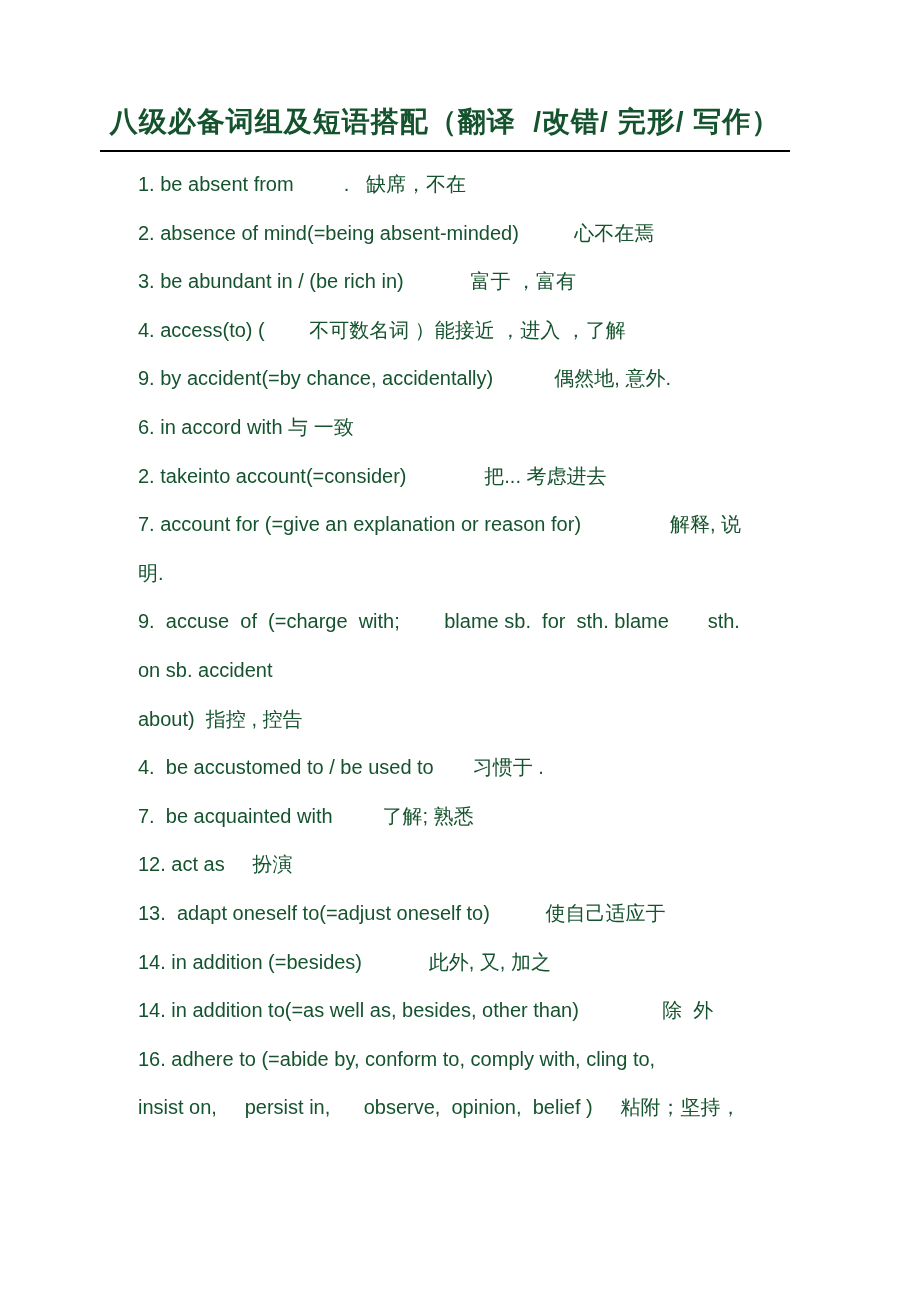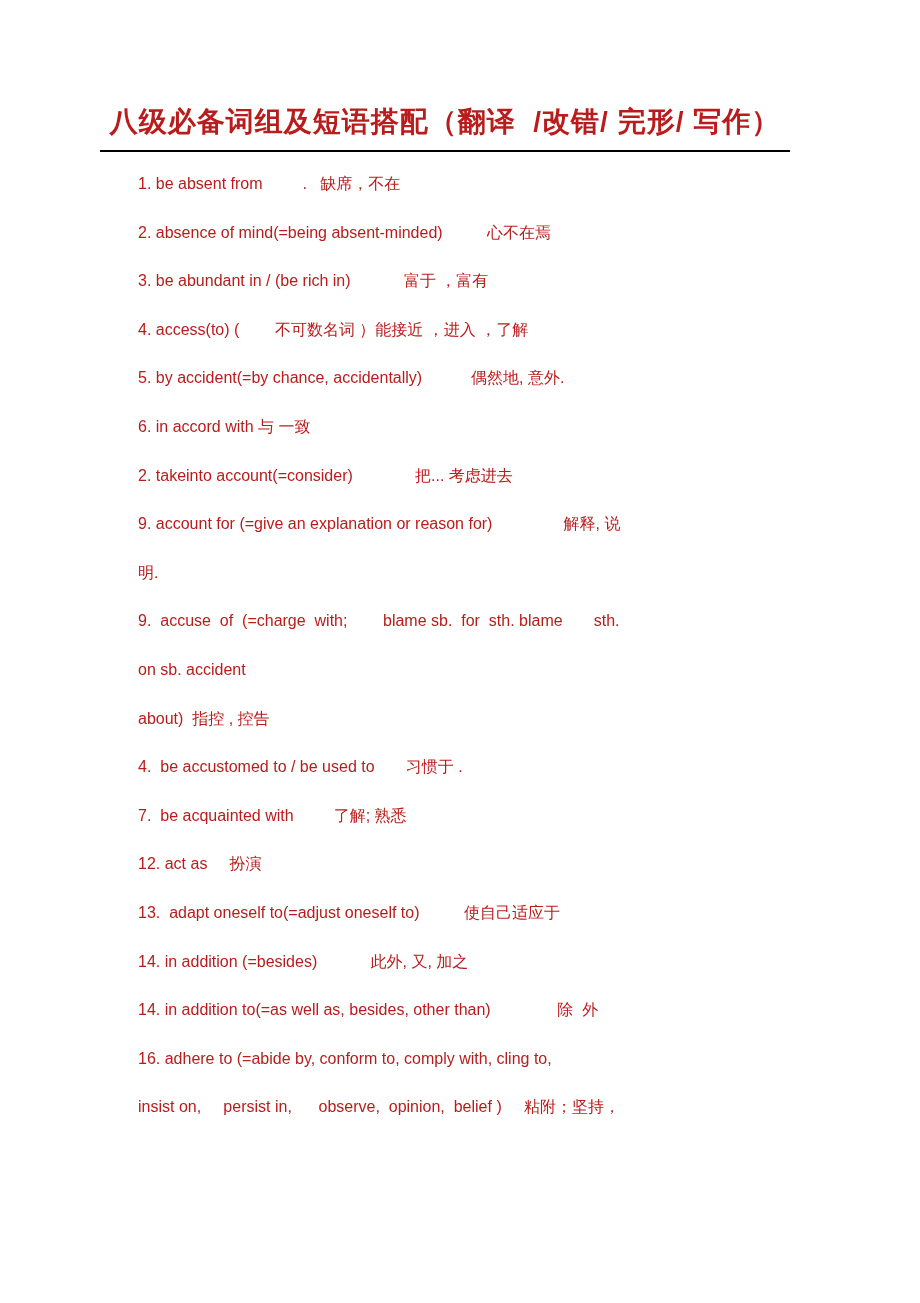--- a/index.html
+++ b/index.html
@@ -5,21 +5,21 @@
     html, body {
       margin: 0;
       padding: 0;
       background: #ffffff;
     }
     .page {
       position: relative;
       width: 920px;
       height: 1303px;
       background: #ffffff;
-      color: #b91c1c;
+      color: #14532d;
       font-family: "Liberation Sans", "DejaVu Sans", sans-serif;
       overflow: hidden;
     }
     .doc-title {
       position: absolute;
       top: 103px;
       left: 100px;
       width: 690px;
       text-align: center;
       font-size: 28px;
@@ -31,39 +31,39 @@
     }
     .vocab-lines {
       position: absolute;
       top: 160px;
       left: 138px;
       width: 644px;
     }
     .vocab-line {
       height: 48.6px;
       line-height: 48.6px;
-      font-size: 16px;
+      font-size: 20px;
       white-space: pre;
     }
   </style>
 </head>
 <body>
 
 <div class="page">
   <div class="doc-title">八级必备词组及短语搭配（翻译  /改错/ 完形/ 写作）</div>
 
   <div class="vocab-lines">
       <div class="vocab-line">1. be absent from         .   缺席，不在</div>
       <div class="vocab-line">2. absence of mind(=being absent-minded)          心不在焉</div>
       <div class="vocab-line">3. be abundant in / (be rich in)            富于 ，富有</div>
       <div class="vocab-line">4. access(to) (        不可数名词 ）能接近 ，进入 ，了解</div>
-      <div class="vocab-line">5. by accident(=by chance, accidentally)           偶然地, 意外.</div>
+      <div class="vocab-line">9. by accident(=by chance, accidentally)           偶然地, 意外.</div>
       <div class="vocab-line">6. in accord with 与 一致</div>
       <div class="vocab-line">2. takeinto account(=consider)              把... 考虑进去</div>
-      <div class="vocab-line">9. account for (=give an explanation or reason for)                解释, 说</div>
+      <div class="vocab-line">7. account for (=give an explanation or reason for)                解释, 说</div>
       <div class="vocab-line">明.</div>
       <div class="vocab-line">9.  accuse  of  (=charge  with;        blame sb.  for  sth. blame       sth.</div>
       <div class="vocab-line">on sb. accident</div>
       <div class="vocab-line">about)  指控 , 控告</div>
       <div class="vocab-line">4.  be accustomed to / be used to       习惯于 .</div>
       <div class="vocab-line">7.  be acquainted with         了解; 熟悉</div>
       <div class="vocab-line">12. act as     扮演</div>
       <div class="vocab-line">13.  adapt oneself to(=adjust oneself to)          使自己适应于</div>
       <div class="vocab-line">14. in addition (=besides)            此外, 又, 加之</div>
       <div class="vocab-line">14. in addition to(=as well as, besides, other than)               除  外</div>

